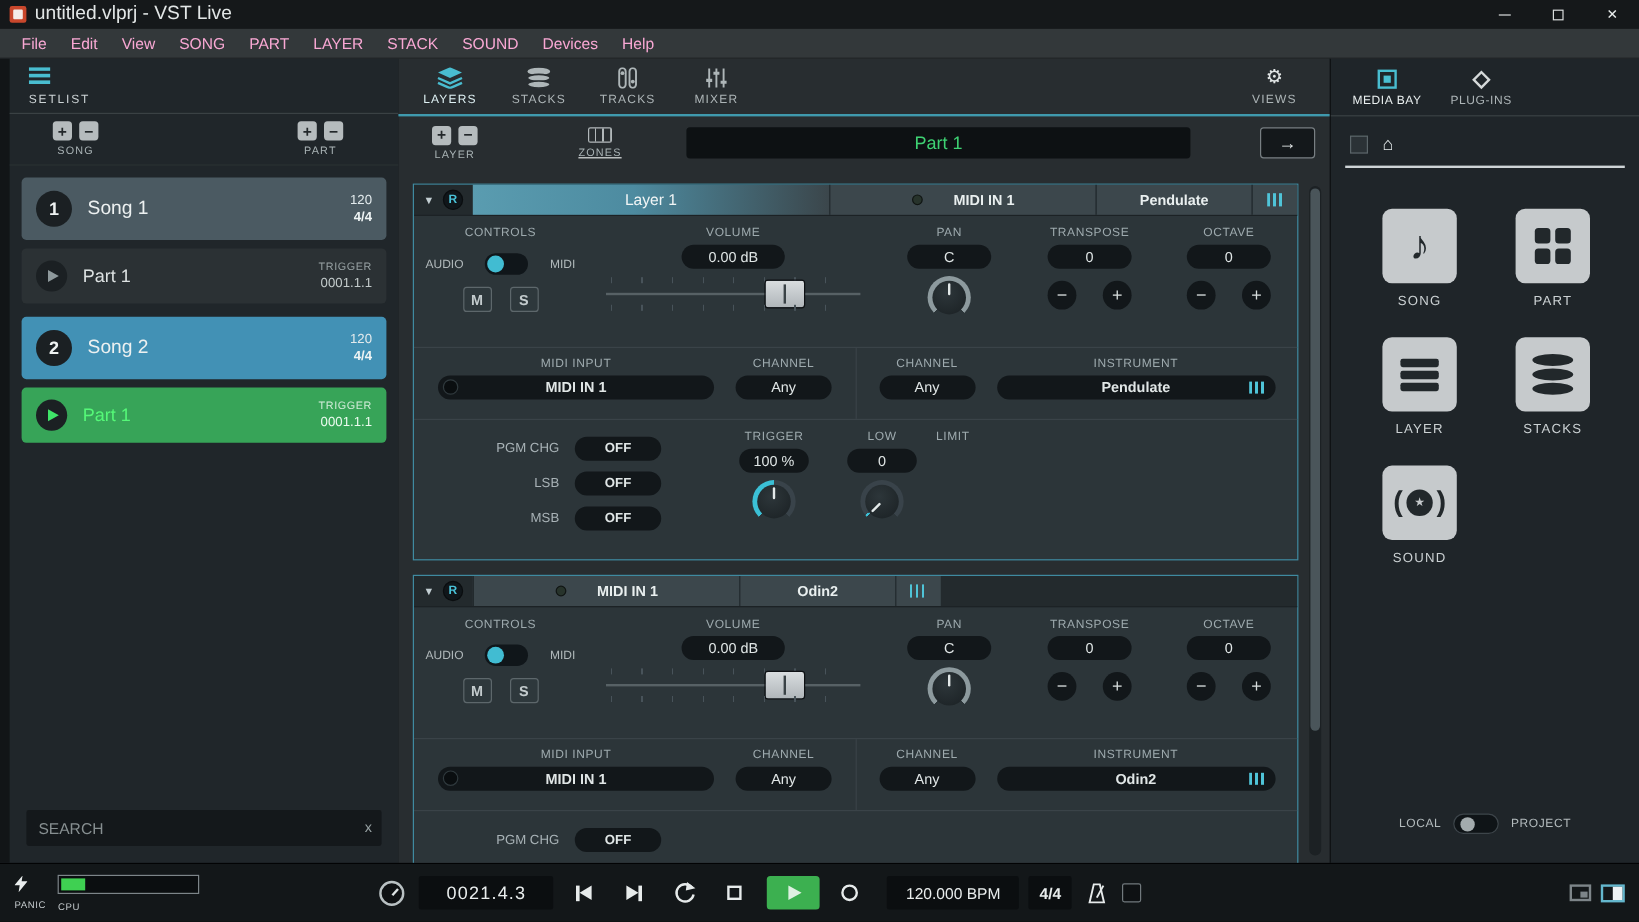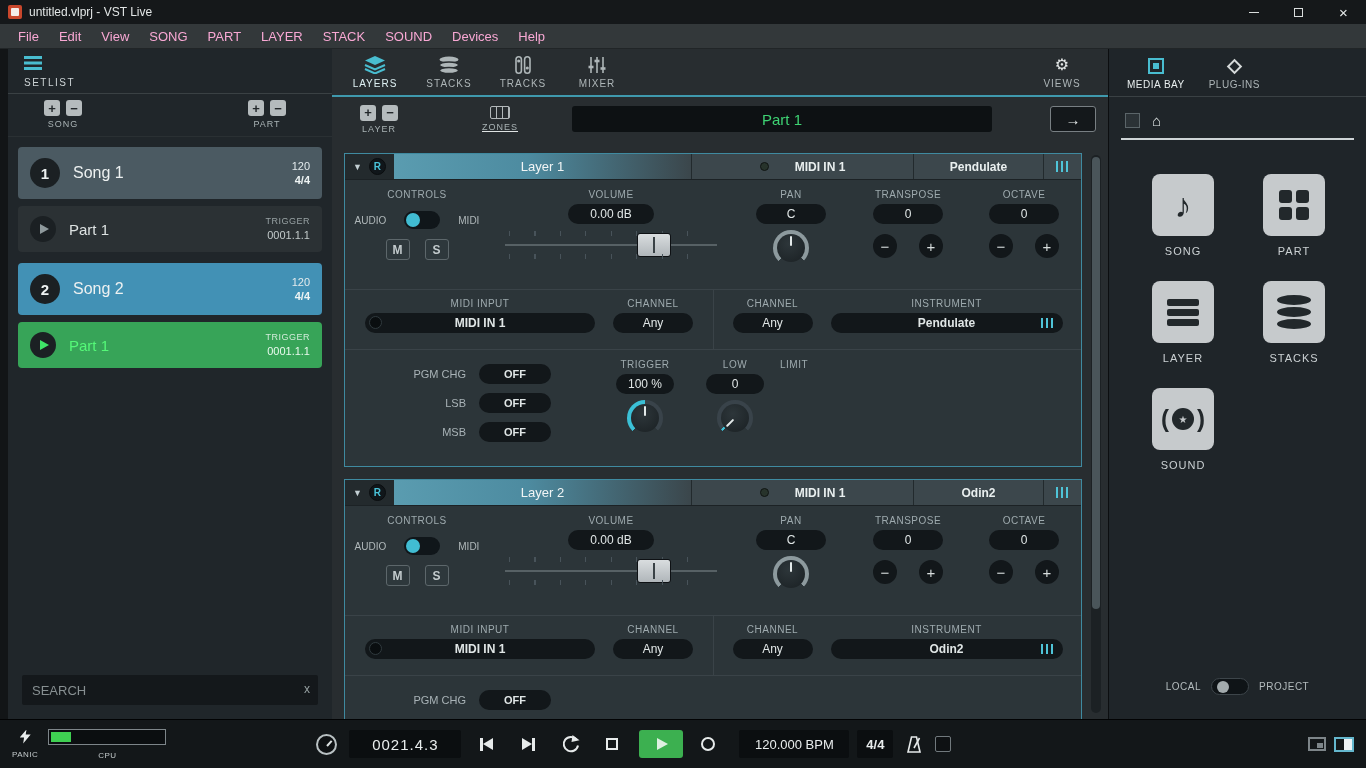--- a/index.html
+++ b/index.html
@@ -3,21 +3,21 @@
 <meta charset="utf-8">
 <style>
 *{margin:0;padding:0;box-sizing:border-box;}
 html,body{width:1366px;height:768px;overflow:hidden;}
 body{font-family:"Liberation Sans",sans-serif;background:#101315;color:#dfe3e3;}
 
 
 .titlebar{height:24px;background:#15181a;display:flex;align-items:center;}
 .app-icon{width:14px;height:14px;border-radius:2px;background:#c9472c;margin:0 7px 0 8px;position:relative;}
 .app-icon::after{content:"";position:absolute;inset:3px;background:#f4ece8;border-radius:1px;}
-.tb-title{font-size:12px;color:#e2e6e6;}
+.tb-title{font-size:16px;color:#e2e6e6;}
 .tb-spacer{flex:1;}
 .win-btn{width:45px;height:24px;display:flex;align-items:center;justify-content:center;}
 .glyph-min{width:10px;height:1px;background:#d9dddd;display:block;}
 .glyph-max{width:9px;height:9px;border:1px solid #d9dddd;display:block;}
 .glyph-close{color:#e8ecec;font-size:15px;line-height:1;}
 
 
 .menubar{height:25px;background:#33383a;border-bottom:1px solid #212527;display:flex;align-items:center;padding-left:8px;}
 .menu-item{font-size:13px;color:#f9a8d4;padding:0 10px;height:100%;display:flex;align-items:center;}
 
@@ -169,21 +169,21 @@
 .sound-glyph{display:flex;align-items:center;gap:3px;color:#22282b;}
 .sound-paren{font-size:24px;font-weight:bold;line-height:1;}
 .sound-circle{width:22px;height:22px;border-radius:50%;background:#22282b;display:flex;align-items:center;justify-content:center;color:#c6cacc;font-size:10px;}
 .mb-bottom{margin-top:auto;display:flex;align-items:center;justify-content:center;gap:10px;padding-bottom:24px;}
 .mb-mini{font-size:10px;letter-spacing:.5px;color:#b3bbbd;}
 .mb-toggle{width:38px;height:17px;border-radius:9px;background:#0f1417;border:1px solid #3d454a;position:relative;}
 .mb-toggle .toggle-knob{left:5px;top:2px;width:12px;height:12px;background:#a3abad;}
 
 
 .transport{height:49px;background:#131719;border-top:1px solid #020304;display:flex;align-items:center;padding:0 12px;}
-.tp-stack{display:flex;flex-direction:column;align-items:center;gap:6px;}
+.tp-stack{display:flex;flex-direction:column;align-items:flex-start;gap:6px;}
 .bolt{width:11px;height:14px;background:#e9eded;clip-path:polygon(62% 0,0 58%,40% 58%,32% 100%,100% 35%,55% 35%);}
 .tp-mini{font-size:8px;letter-spacing:.5px;color:#c3c9cb;}
 .cpu-stack{margin-left:10px;}
 .cpu-meter{width:118px;height:16px;border:1px solid #7d8589;background:#0b0e10;display:flex;align-items:center;padding:0 2px;}
 .cpu-fill{width:20px;height:10px;background:#3fd052;}
 .clock-icon{margin-left:150px;width:21px;height:21px;border-radius:50%;border:2px solid #b9c1c3;background:#0e1113;position:relative;}
 .clock-icon::after{content:"";position:absolute;left:8px;top:3px;width:2px;height:7px;background:#dde3e3;transform:rotate(42deg);transform-origin:bottom center;}
 .display{height:28px;background:#0b0e10;border-radius:2px;color:#e9eded;display:flex;align-items:center;justify-content:center;}
 .time-display{margin-left:12px;width:112px;font-size:15px;letter-spacing:1px;}
 .tp-btn{margin-left:8px;width:34px;height:28px;display:flex;align-items:center;justify-content:center;}
@@ -519,21 +519,20 @@
             </div>
         </div>
       </div>
 
       <div class="layer-panel">
         <div class="layer-header">
           <div class="lh-icons">
             <span class="collapse-icon">▼</span>
             <span class="rec-badge">R</span>
           </div>
-          <div class="lh-name">Layer 2</div>
           <div class="lh-seg lh-midi">
             <span class="led"></span>
             <span>MIDI IN 1</span>
           </div>
           <div class="lh-seg lh-inst">
             <span>Odin2</span>
           </div>
           <div class="lh-seg lh-keys">
               <span class="keys-glyph"></span>
             </div>

